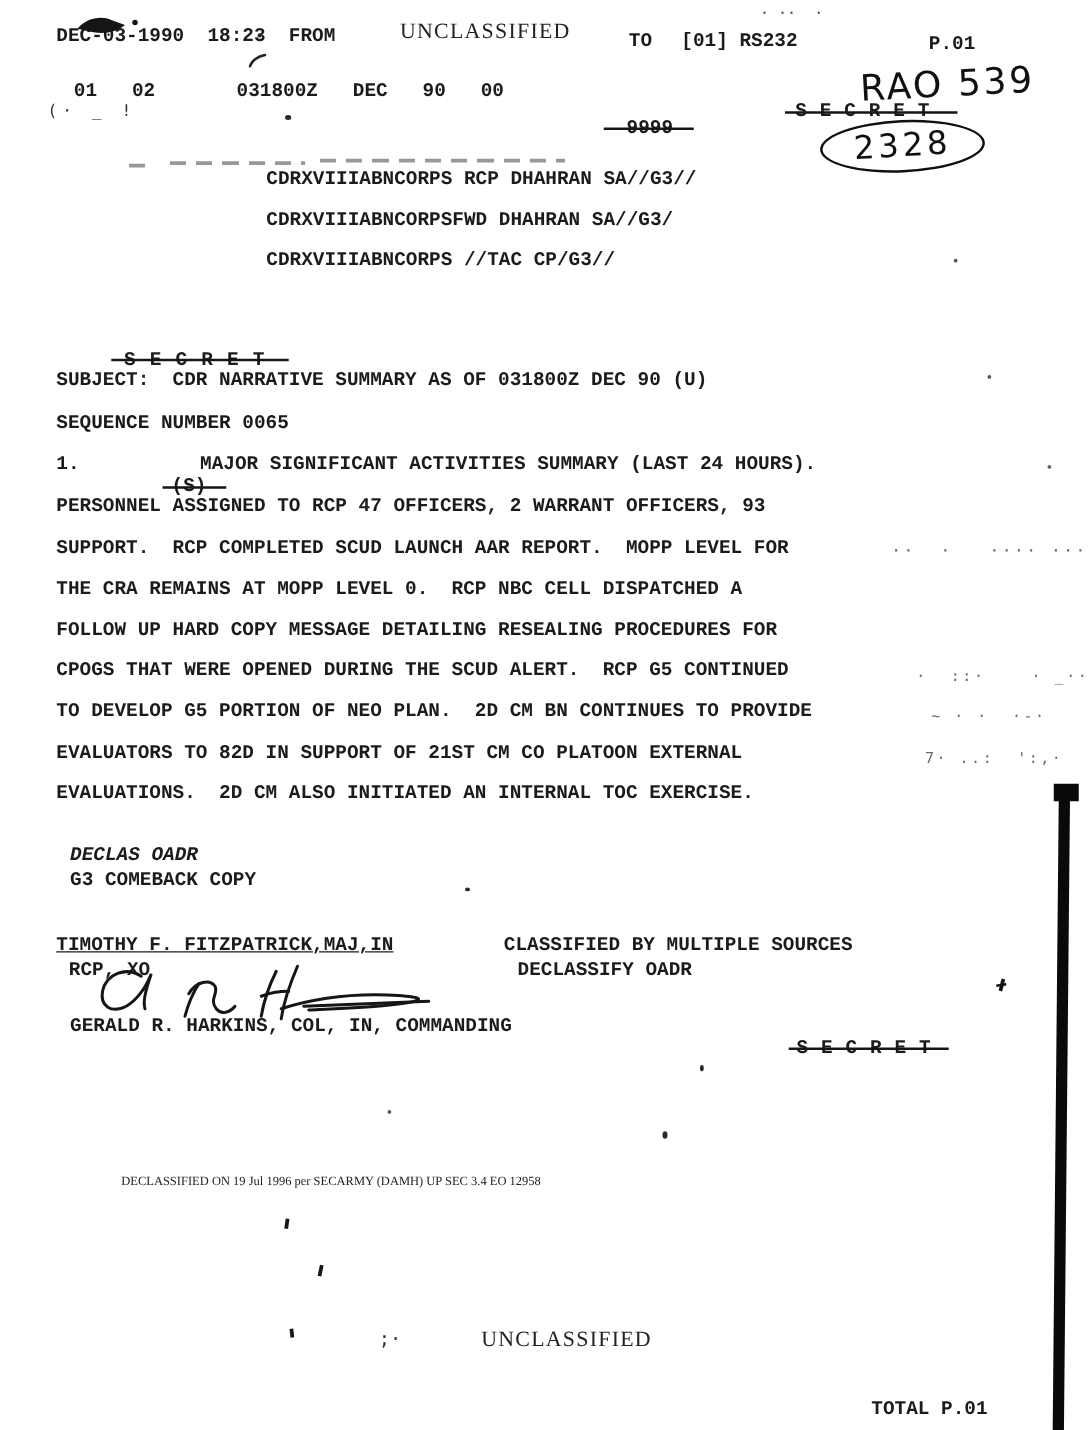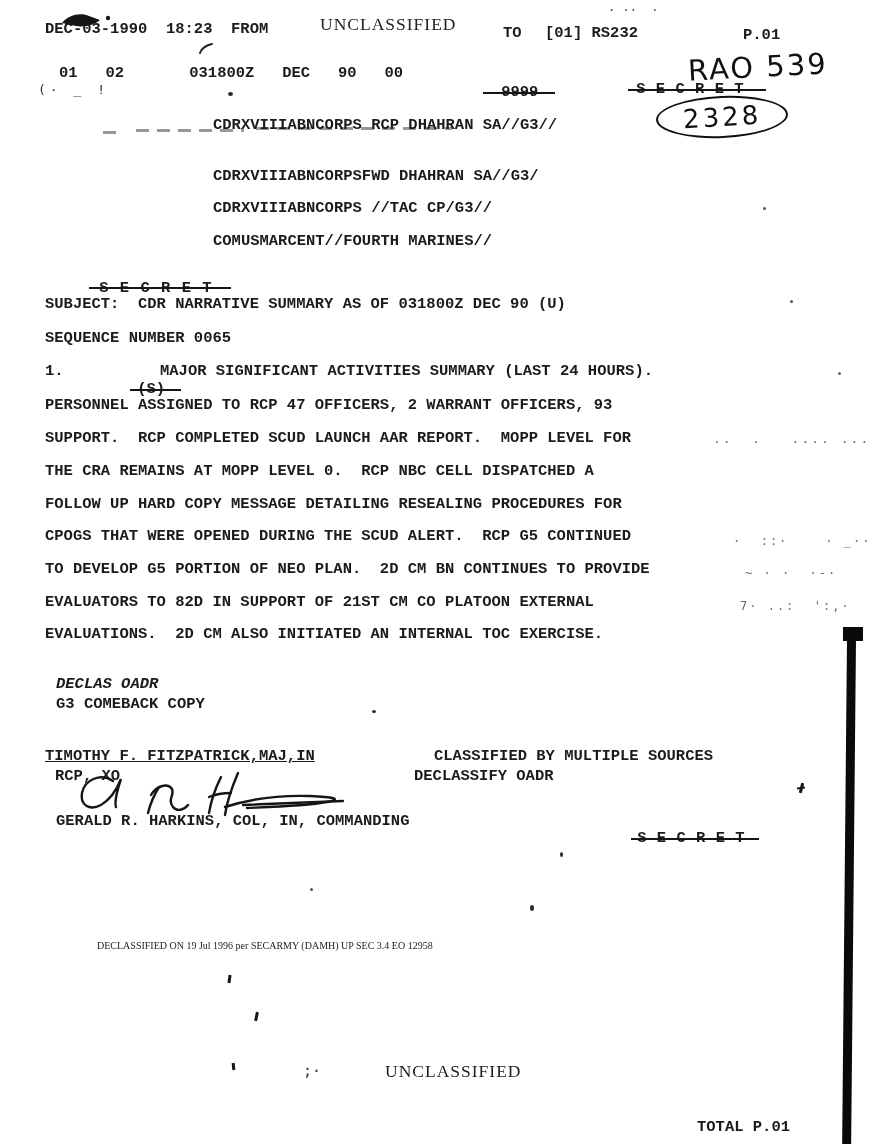--- a/index.html
+++ b/index.html
@@ -54,40 +54,39 @@
 <div class="page">
 
   <div class="sans" style="left:320px; top:14px; font-size:17.5px; letter-spacing:1px;">UNCLASSIFIED</div>
 
   <div class="mono" style="left:45px; top:21px;">DEC-03-1990  18:23  FROM</div>
   <div class="mono" style="left:503px; top:25px;">TO</div>
   <div class="mono" style="left:545px; top:25px;">[01] RS232</div>
   <div class="mono" style="left:743px; top:27px;">P.01</div>
 
   <div class="mono" style="left:59px; top:65px;">01   02       031800Z   DEC   90   00</div>
-  <div class="mono" style="left:464px; top:66px;font-family:Liberation Mono, monospace;">
+  <div class="mono" style="left:464px; top:76px;font-family:Liberation Mono, monospace;">
     <span class="strike strike-9999">9999</span>
   </div>
   <div class="mono" style="left:597px; top:63px; letter-spacing:.5px;">
     <span class="strike strike-secret-hdr">S E C R E T</span>
   </div>
 
   <div class="hand" style="left:688px; top:50px; font-size:29px; transform:rotate(-3deg); letter-spacing:2px;">RAO 539</div>
   <div class="circle-2328">
     <span>2328</span>
   </div>
 
   <div class="dashline" style="left:103px; top:131px; width:16px;"></div>
   <div class="dashline" style="left:136px; top:129px; width:108px;"></div>
   <div class="dashline" style="left:256px; top:127px; width:196px;"></div>
 
-  <div class="mono" style="left:213px; top:117px;">CDRXVIIIABNCORPS RCP DHAHRAN SA//G3//</div>
+  <div class="mono" style="left:213px; top:135px;">CDRXVIIIABNCORPS RCP DHAHRAN SA//G3//</div>
   <div class="mono" style="left:213px; top:168px;">CDRXVIIIABNCORPSFWD DHAHRAN SA//G3/</div>
   <div class="mono" style="left:213px; top:200px;">CDRXVIIIABNCORPS //TAC CP/G3//</div>
-  <div class="mono" style="left:213px; top:233px;">COMUSMARCENT//FOURTH MARINES//</div>
 
   <div class="mono" style="left:58px; top:262px; letter-spacing:1px;">
     <span class="strike strike-class">S E C R E T</span>
   </div>
 
   <div class="mono" style="left:45px; top:296px;">SUBJECT:  CDR NARRATIVE SUMMARY AS OF 031800Z DEC 90 (U)</div>
   <div class="mono" style="left:45px; top:330px;">SEQUENCE NUMBER 0065</div>
 
   <div class="mono" style="left:45px; top:363px;">1.</div>
   <div class="mono" style="left:100px; top:363px;">
@@ -102,21 +101,21 @@
   <div class="mono" style="left:45px; top:528px;">CPOGS THAT WERE OPENED DURING THE SCUD ALERT.  RCP G5 CONTINUED</div>
   <div class="mono" style="left:45px; top:561px;">TO DEVELOP G5 PORTION OF NEO PLAN.  2D CM BN CONTINUES TO PROVIDE</div>
   <div class="mono" style="left:45px; top:594px;">EVALUATORS TO 82D IN SUPPORT OF 21ST CM CO PLATOON EXTERNAL</div>
   <div class="mono" style="left:45px; top:626px;">EVALUATIONS.  2D CM ALSO INITIATED AN INTERNAL TOC EXERCISE.</div>
 
   <div class="mono" style="left:56px; top:676px;font-style:italic;">DECLAS OADR</div>
   <div class="mono" style="left:56px; top:696px;">G3 COMEBACK COPY</div>
 
   <div class="mono" style="left:45px; top:748px;text-decoration:underline;">TIMOTHY F. FITZPATRICK,MAJ,IN</div>
   <div class="mono" style="left:55px; top:768px;">RCP, XO</div>
-  <div class="mono" style="left:434px; top:748px;">CLASSIFIED BY MULTIPLE SOURCES</div>
+  <div class="mono" style="left:403px; top:748px;">CLASSIFIED BY MULTIPLE SOURCES</div>
   <div class="mono" style="left:414px; top:768px;">DECLASSIFY OADR</div>
 
   <svg style="left:75px; top:765px;" width="290" height="60" viewBox="0 0 290 60">
     <g fill="none" stroke="#161616" stroke-width="2.4" stroke-linecap="round">
       <path d="M 38 16 C 26 8, 10 14, 7 28 C 5 40, 14 46, 26 40 C 36 34, 42 24, 46 14 C 42 26, 39 36, 41 42"></path>
       <path d="M 84 22 C 79 30, 75 40, 73 48"></path>
       <path d="M 76 30 C 82 20, 93 18, 97 24 C 100 30, 92 34, 98 42 C 102 47, 109 45, 113 40"></path>
       <path d="M 146 12 C 140 24, 136 36, 134 48"></path>
       <path d="M 163 8 C 157 22, 152 36, 150 50"></path>
       <path d="M 134 32 C 141 29, 150 28, 156 28"></path>

